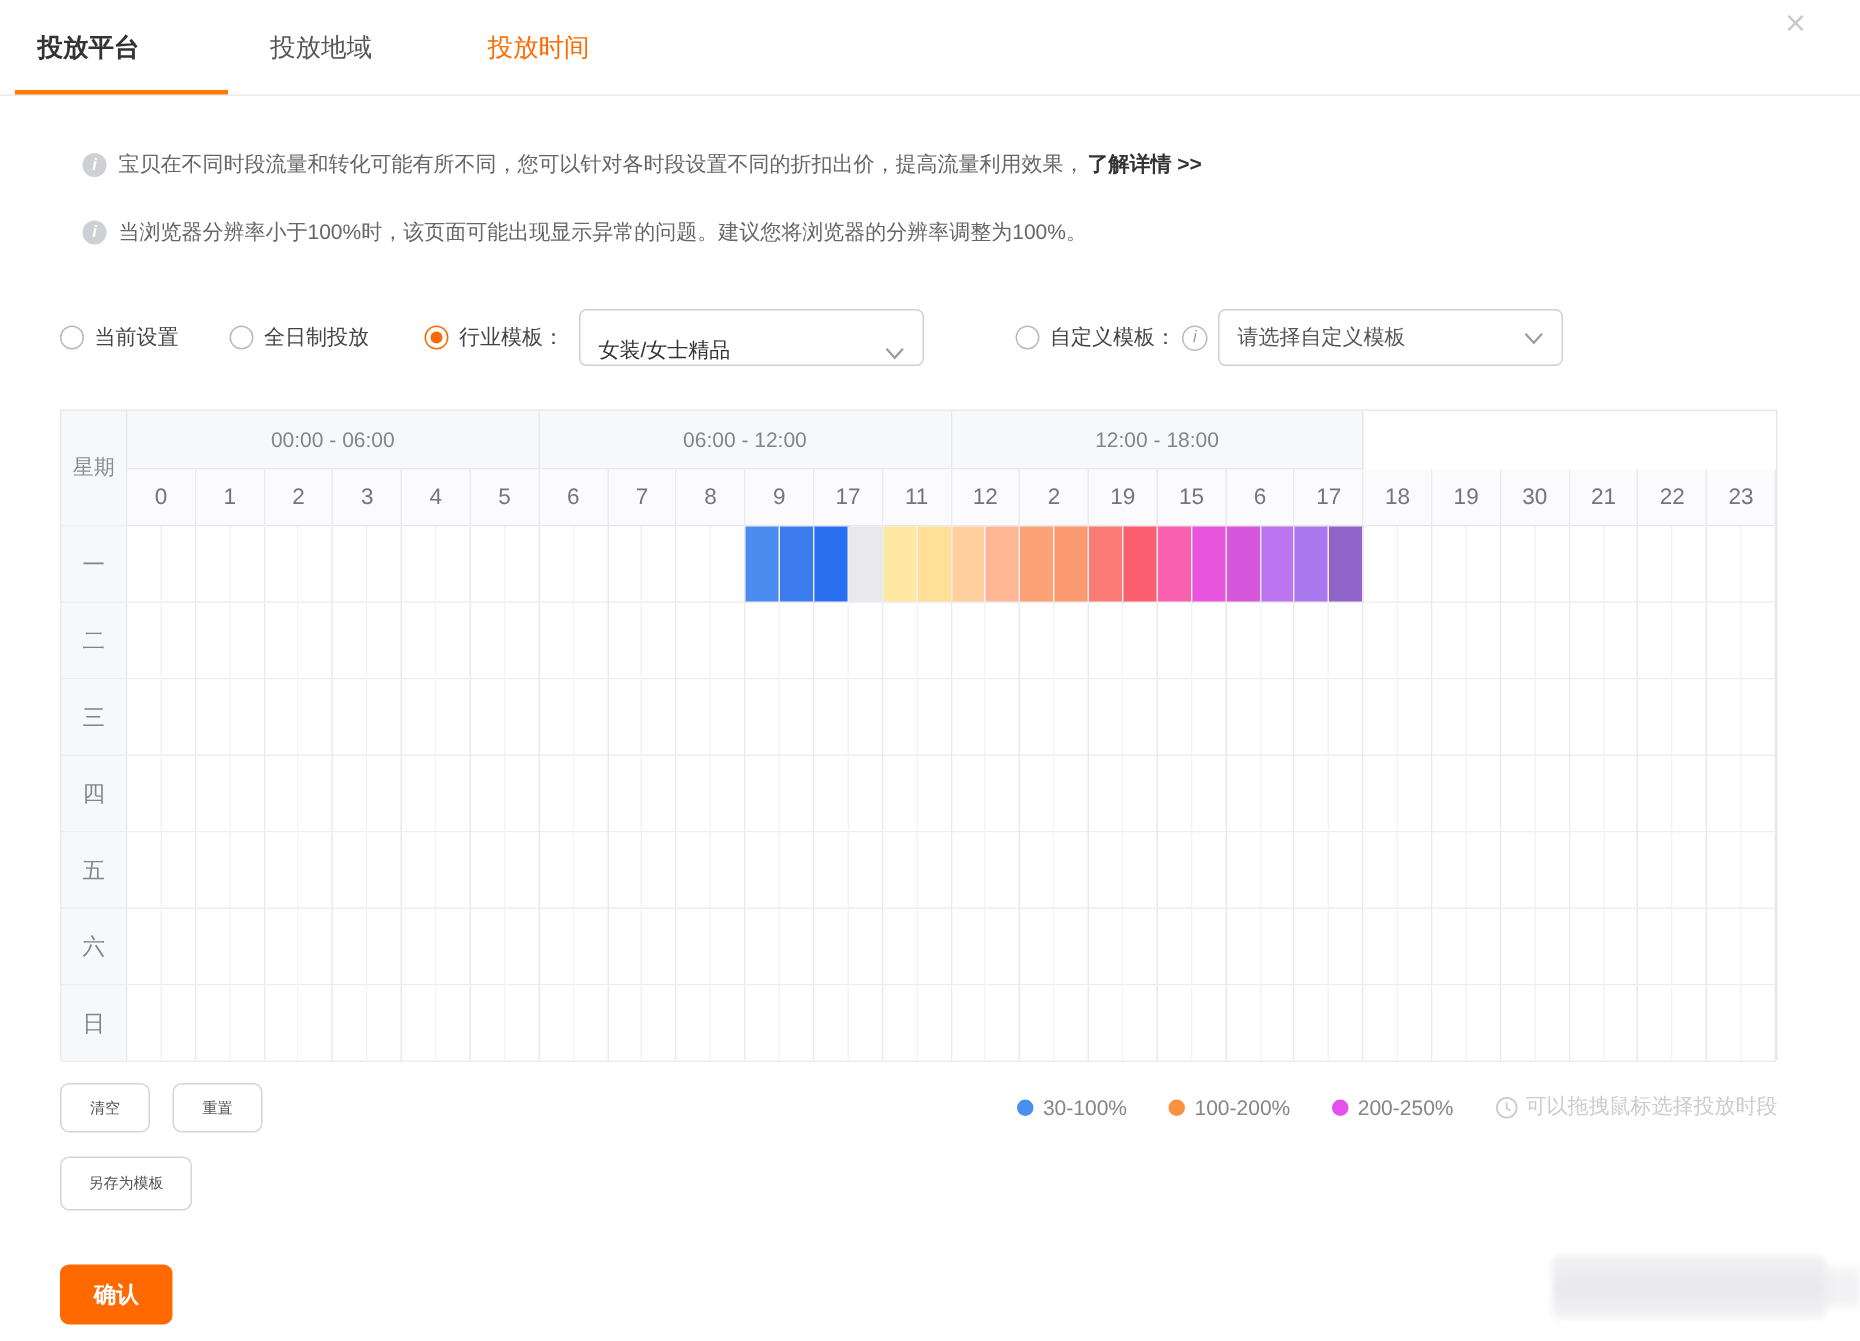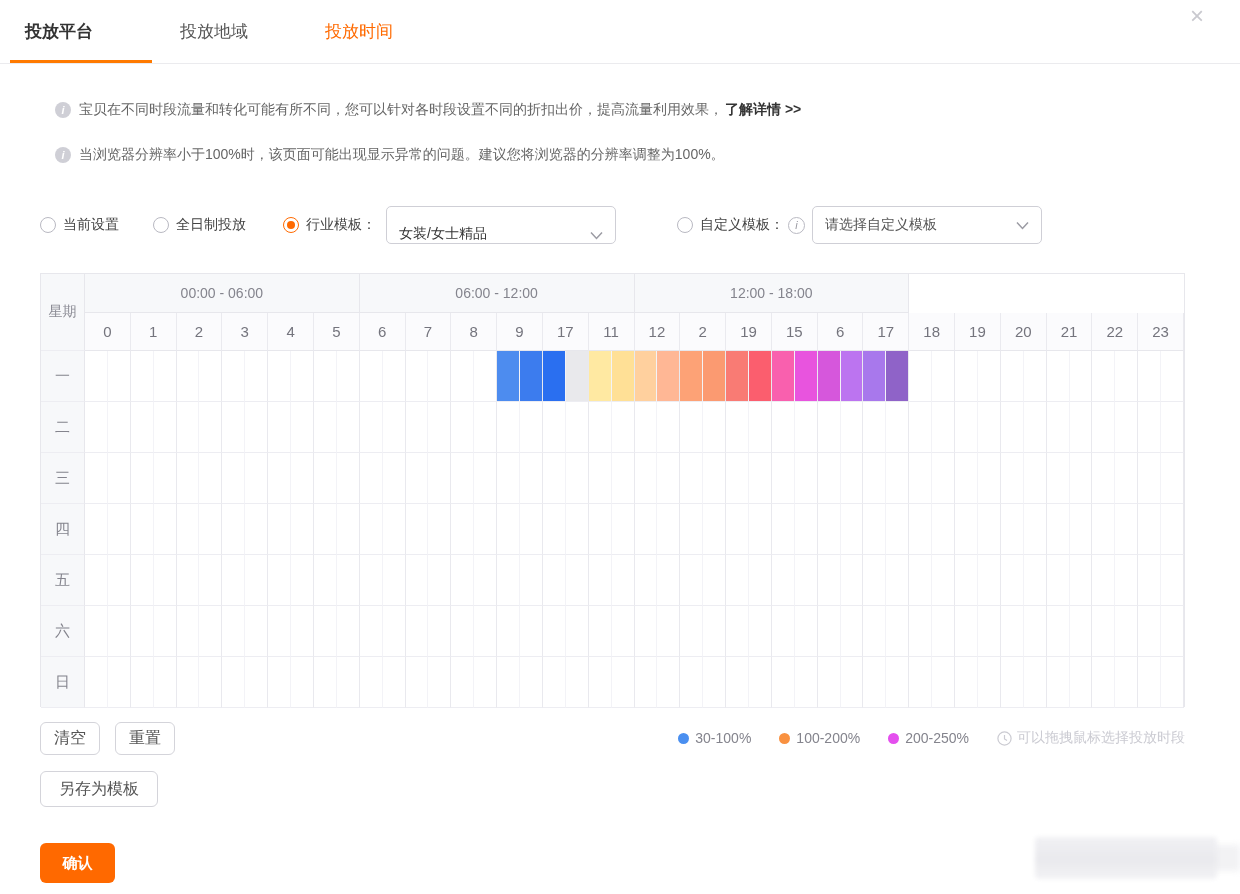--- a/index.html
+++ b/index.html
@@ -48,21 +48,21 @@
   .gcell{display:flex;align-items:center;justify-content:center;box-sizing:border-box;overflow:hidden;}
   .gc-corner{background:#f7f8fa;color:#8b8b94;font-size:14px;border-right:1px solid #e7e7ec;border-bottom:1px solid #ededf2;}
   .gc-range{background:#f7f8fa;color:#84848d;font-size:14px;border-right:1px solid #e7e7ec;border-bottom:1px solid #e7e7ec;}
   .gc-hour{background:#fbfbfd;color:#74747d;font-size:15px;border-right:1px solid #eaeaef;border-bottom:1px solid #e7e7ec;}
   .gc-day{background:#f7f8fa;color:#84848d;font-size:15px;border-right:1px solid #e7e7ec;border-bottom:1px solid #ededf2;}
   .gc-slot{background:#fff;border-bottom:1px solid #ededf2;cursor:pointer;}
   .edge-half{border-right:1px solid #f3f3f7;}
   .edge-hour{border-right:1px solid #e9e9ee;}
 
   
-  .btn{position:absolute;background:#fff;border:1px solid #d4d4da;border-radius:6px;font-size:16px;color:#555;
+  .btn{position:absolute;background:#fff;border:1px solid #d4d4da;border-radius:6px;font-size:10px;color:#555;
     display:flex;align-items:center;justify-content:center;cursor:pointer;box-sizing:border-box;}
   .btn-clear{left:40px;top:722px;width:60px;height:33px;}
   .btn-reset{left:115px;top:722px;width:60px;height:33px;}
   .btn-save{left:40px;top:771px;height:36px;padding:0 18px;}
   .legend{position:absolute;top:729px;right:55px;display:flex;align-items:center;gap:28px;font-size:14px;}
   .legend-item{display:flex;align-items:center;gap:6px;color:#84848d;}
   .ldot{width:11px;height:11px;border-radius:50%;display:inline-block;}
   .legend-hint{display:flex;align-items:center;gap:5px;color:#cbcbd2;}
 
   
@@ -155,21 +155,21 @@
       <div class="gcell gc-hour" style="grid-area: 2 / 22 / auto / span 2;">17</div>
       <div class="gcell gc-hour" style="grid-area: 2 / 24 / auto / span 2;">11</div>
       <div class="gcell gc-hour" style="grid-area: 2 / 26 / auto / span 2;">12</div>
       <div class="gcell gc-hour" style="grid-area: 2 / 28 / auto / span 2;">2</div>
       <div class="gcell gc-hour" style="grid-area: 2 / 30 / auto / span 2;">19</div>
       <div class="gcell gc-hour" style="grid-area: 2 / 32 / auto / span 2;">15</div>
       <div class="gcell gc-hour" style="grid-area: 2 / 34 / auto / span 2;">6</div>
       <div class="gcell gc-hour" style="grid-area: 2 / 36 / auto / span 2;">17</div>
       <div class="gcell gc-hour" style="grid-area: 2 / 38 / auto / span 2;">18</div>
       <div class="gcell gc-hour" style="grid-area: 2 / 40 / auto / span 2;">19</div>
-      <div class="gcell gc-hour" style="grid-area: 2 / 42 / auto / span 2;">20</div>
+      <div class="gcell gc-hour" style="grid-area: 2 / 42 / auto / span 2;">30</div>
       <div class="gcell gc-hour" style="grid-area: 2 / 44 / auto / span 2;">21</div>
       <div class="gcell gc-hour" style="grid-area: 2 / 46 / auto / span 2;">22</div>
       <div class="gcell gc-hour" style="grid-area: 2 / 48 / auto / span 2;">23</div>
       <div class="gcell gc-day" style="grid-area: 3 / 1;">一</div>
       <div class="gcell gc-slot edge-half" style="grid-area: 3 / 2;"></div>
       <div class="gcell gc-slot edge-hour" style="grid-area: 3 / 3;"></div>
       <div class="gcell gc-slot edge-half" style="grid-area: 3 / 4;"></div>
       <div class="gcell gc-slot edge-hour" style="grid-area: 3 / 5;"></div>
       <div class="gcell gc-slot edge-half" style="grid-area: 3 / 6;"></div>
       <div class="gcell gc-slot edge-hour" style="grid-area: 3 / 7;"></div>

